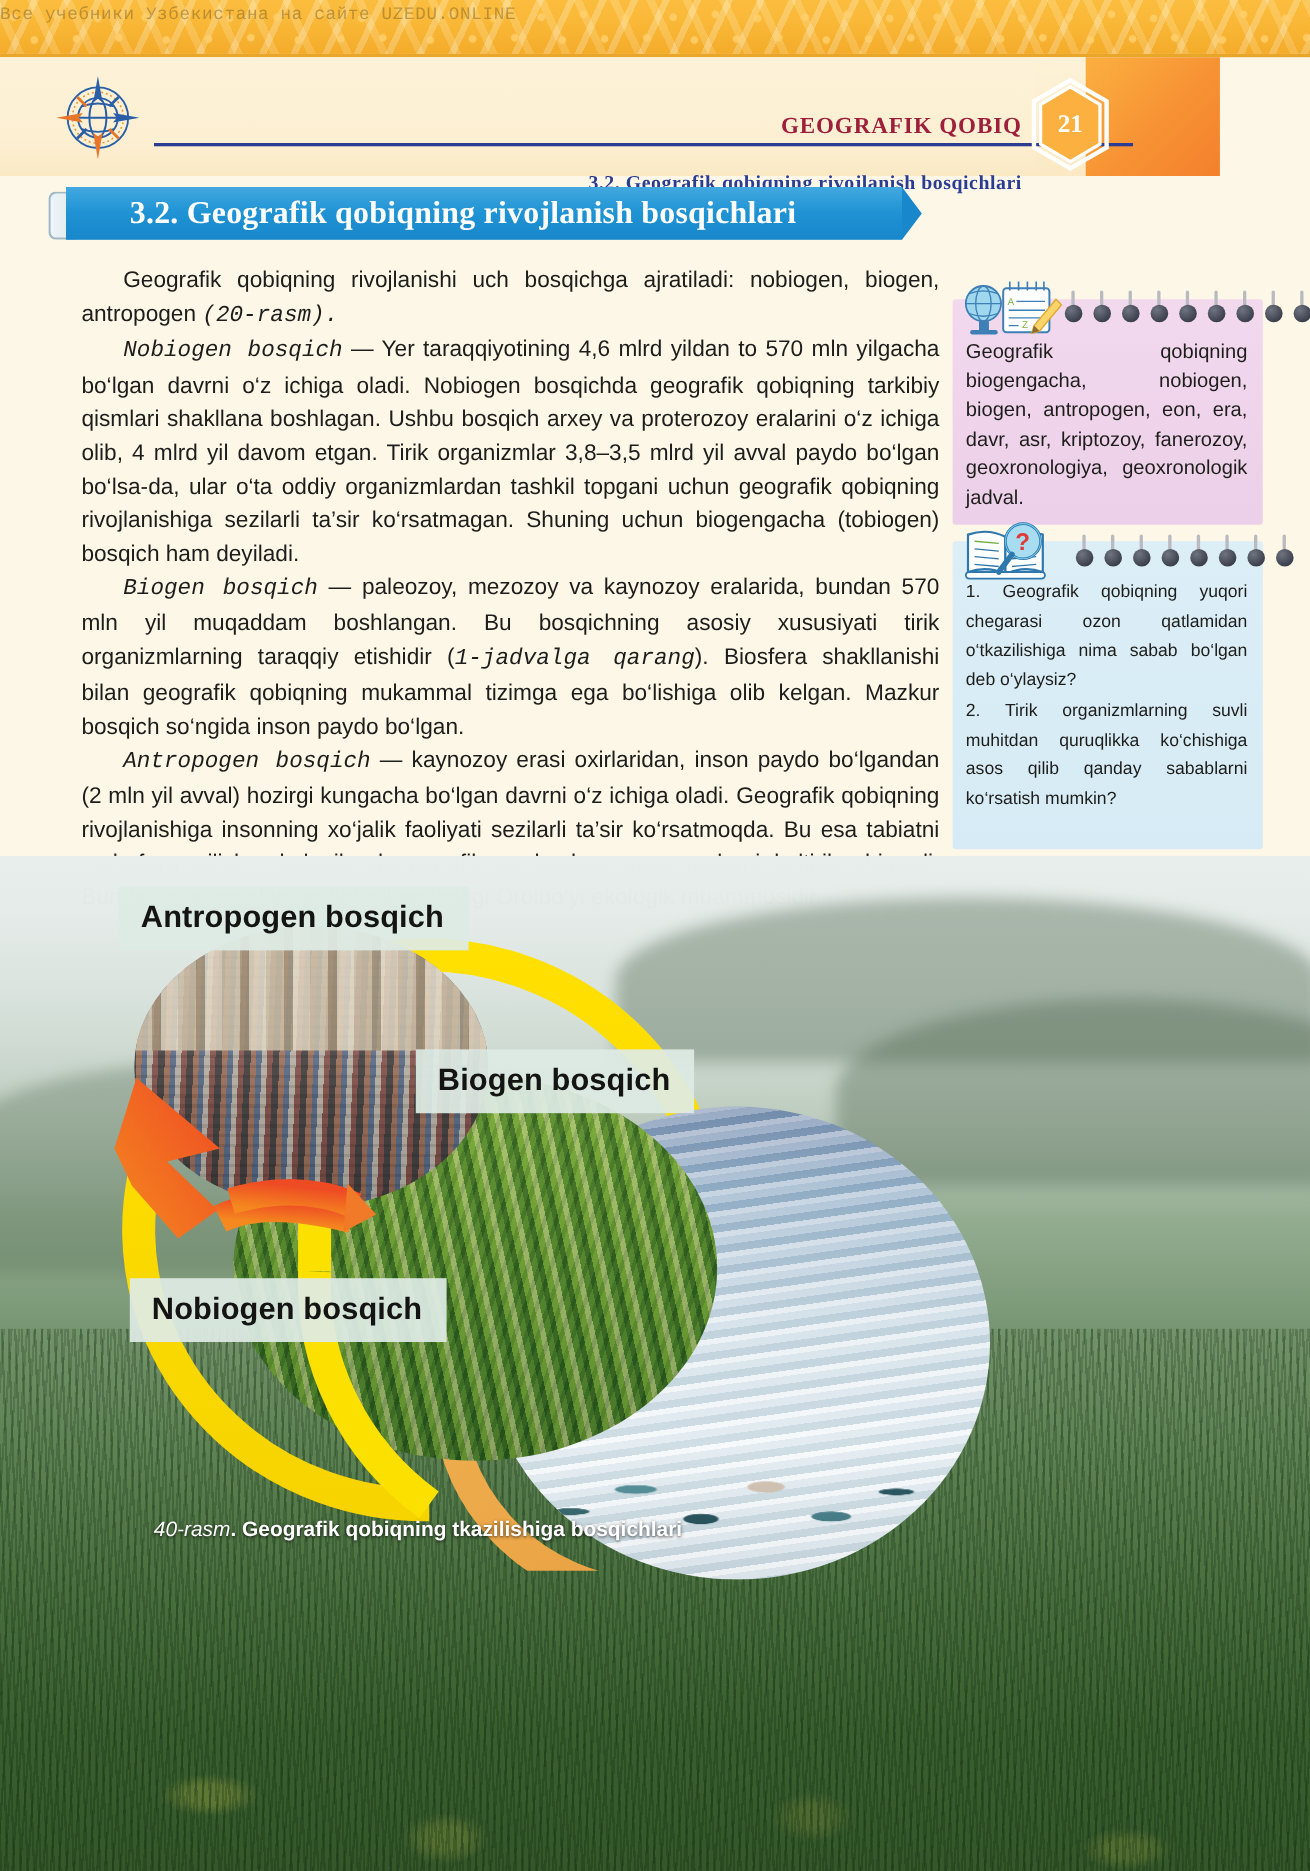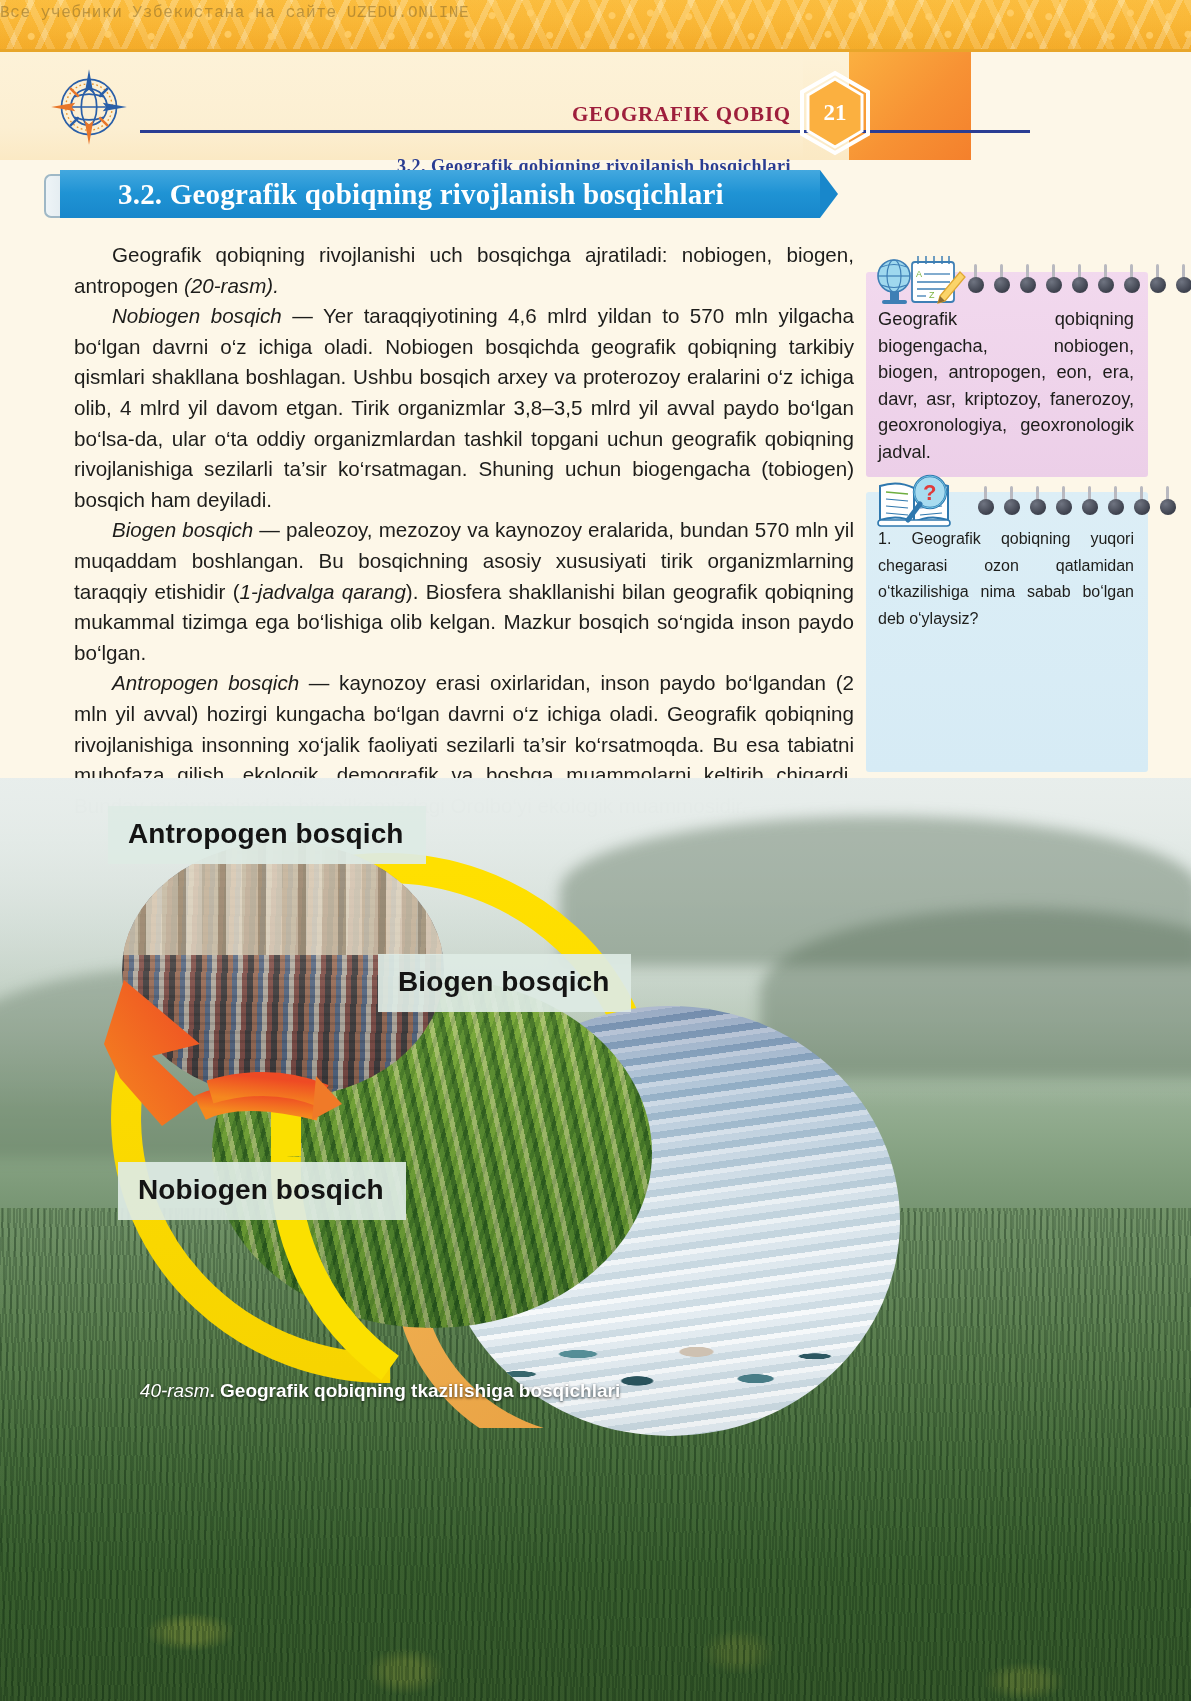--- a/index.html
+++ b/index.html
@@ -40,21 +40,21 @@
   }
   .banner-text {
     position: absolute; left: 0; right: 0; top: 4px;
     font-size: 16px; letter-spacing: .6px;
     color: rgba(120,95,40,.48);
     font-family: Liberation Mono, monospace;
   }
 
   
   .runhead {
-    position: absolute; left: 0; top: 52px; width: 971px; height: 108px;
+    position: absolute; left: 0; top: 52px; width: 1109px; height: 108px;
     background: linear-gradient(180deg,#fdf2d8 0%, #fcefd2 70%, #fbe9c4 100%);
   }
   .runhead-right-block {
     position: absolute; right: 0; top: 0; width: 122px; height: 108px;
     background: linear-gradient(135deg,#fbb040 0%, #f79234 55%, #f4802c 100%);
     border-top-left-radius: 0;
   }
   .runhead-curve {
     position:absolute; right:122px; top:0; width:46px; height:108px;
     background: linear-gradient(180deg,#fdf2d8 0%, #fbe9c4 100%);
@@ -118,21 +118,21 @@
   }
 
   
   .body-col {
     position:absolute; left:74px; top:240px; width:780px;
     font-family:"Liberation Sans", sans-serif;
     font-size:20.6px; line-height:30.6px; color:#1d1d1b;
     text-align:justify;
   }
   .body-col p { margin-bottom: 0; text-indent: 38px; }
-  .it { font-style: italic; }
+  .it { font-style: italic; font-family: Liberation Mono, monospace; }
 
   
   .kw-box {
     position:absolute; left:866px; top:272px; width:282px; min-height:184px;
     background: linear-gradient(180deg,#f2d9ee 0%, #eccfe8 100%);
     padding: 34px 14px 12px 12px;
     border-radius: 3px;
   }
   .kw-text {
     font-family:"Liberation Sans", sans-serif;
@@ -499,20 +499,21 @@
           <i></i>
           <b></b>
         </span>
       <span class="ring">
           <i></i>
           <b></b>
         </span>
     </div>
     <div class="q-text">
       <p>1. Geografik qobiqning yuqori chegarasi ozon qatlamidan o‘tkazilishiga nima sabab bo‘lgan deb o‘ylaysiz?</p>
+      <p>2. Tirik organizmlarning suvli muhitdan quruqlikka ko‘chishiga asos qilib qanday sabablarni ko‘rsatish mumkin?</p>
     </div>
   </div>
 
   <div class="figure">
     <div class="photo-bg"></div>
     <div class="photo-haze"></div>
     <div class="ridge" style="left:560px; top:38px; width:640px; height:150px;"></div>
     <div class="ridge" style="left:760px; top:130px; width:520px; height:170px; background:rgba(82,106,82,.4);"></div>
     <div class="ridge" style="left:-60px; top:190px; width:460px; height:190px; background:rgba(88,112,88,.35);"></div>
     <div class="grass-tex"></div>

